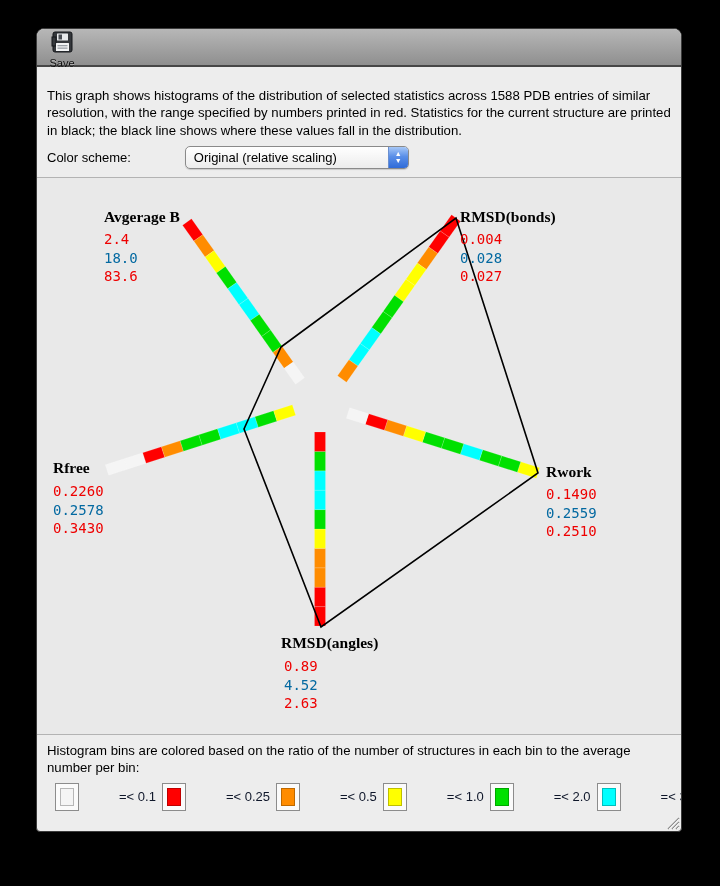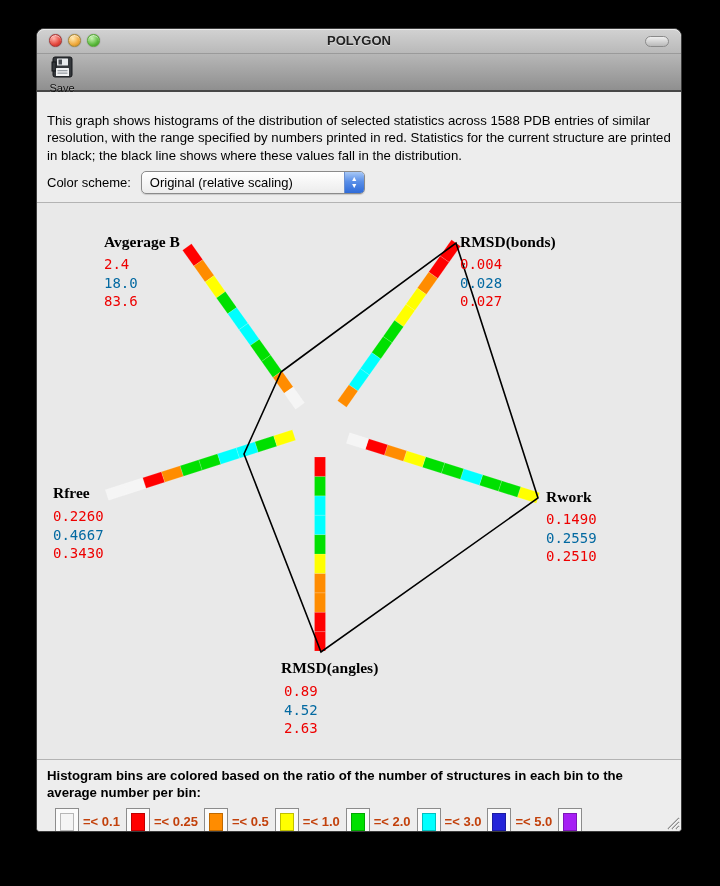--- a/index.html
+++ b/index.html
@@ -23,63 +23,54 @@
   #toolbar-pill{position:absolute;right:12px;top:7px;width:24px;height:11px;border-radius:6px;
     background:linear-gradient(#efefef,#b9b9b9);border:1px solid #8a8a8a;box-sizing:border-box;}
   
   #toolbar{height:38px;flex:0 0 auto;background:linear-gradient(#b7b7b7,#8f8f8f);
     border-bottom:2px solid #474747;display:flex;align-items:flex-start;padding:2px 0 0 8px;box-sizing:border-box;}
   #save-item{display:flex;flex-direction:column;align-items:center;width:34px;cursor:default;}
   #save-item .save-label{font-size:11px;color:#111;margin-top:0px;text-shadow:0 1px 0 rgba(255,255,255,.3);}
   
   #upper-panel{flex:0 0 auto;background:#ededed;padding:20px 10px 6px 10px;}
   #description{font-size:13.2px;line-height:1.32;color:#000;max-width:636px;}
-  #scheme-row{display:flex;align-items:center;margin-top:7px;margin-bottom:2px;}
+  #scheme-row{display:flex;align-items:center;margin-top:7px;margin-bottom:2px;gap:44px;}
   #scheme-label{font-size:13px;margin-right:10px;}
   #scheme-popup{position:relative;width:224px;height:23px;border:1px solid #8a8a8a;border-radius:5px;
     background:linear-gradient(#ffffff,#ececec);box-shadow:0 1px 1px rgba(0,0,0,.15);
     display:flex;align-items:center;box-sizing:border-box;cursor:default;}
   #scheme-popup .popup-text{font-size:13px;padding-left:8px;flex:1;color:#000;white-space:nowrap;overflow:hidden;}
   .popup-cap{width:19px;height:21px;border-radius:0 4px 4px 0;margin-right:0px;
     background:linear-gradient(#a7c8f7,#5a8fe8 45%,#2f6bd8);border-left:1px solid #6a8fd0;
     display:flex;flex-direction:column;align-items:center;justify-content:center;gap:1px;}
   .popup-cap span{color:#fff;font-size:7px;line-height:6px;}
   
   #plot-panel{position:relative;flex:0 0 auto;height:558px;background:#e9e9e9;
     border-top:1px solid #b3b3b3;border-bottom:1px solid #b3b3b3;box-sizing:border-box;}
   #plot-svg{position:absolute;left:0;top:0;}
   .axis-label{position:absolute;font-family:"Liberation Serif",serif;font-weight:bold;font-size:15.5px;color:#000;white-space:nowrap;}
   .axis-values{position:absolute;font-family:"DejaVu Sans Mono",monospace;font-size:14px;line-height:18.5px;white-space:nowrap;}
   .val-red{color:#ee0000;}
   .val-black{color:#0369a1;}
   
-  #footer-panel{flex:0 0 auto;background:#ededed;padding:7px 12px 0 10px;font-weight:bold;}
+  #footer-panel{flex:0 0 auto;background:#ededed;padding:7px 12px 0 10px;}
   #footer-text{font-size:13.2px;line-height:1.3;max-width:634px;color:#000;}
   #legend-row{display:flex;align-items:center;padding:6px 6px 0 8px;}
   .legend-item{display:flex;align-items:center;margin-right:6px;}
   .legend-swatch{width:22px;height:26px;background:#fbfbfb;border:1px solid #8c8c8c;
     display:flex;align-items:center;justify-content:center;margin-right:4px;}
   .legend-color{width:14px;height:18px;border:1px solid rgba(0,0,0,.25);box-sizing:border-box;}
-  .legend-label{font-size:13px;color:#c2410c;white-space:nowrap;}
+  .legend-label{font-size:13px;color:#0f172a;white-space:nowrap;margin-left:36px;}
   #resize-grip{position:absolute;right:1px;bottom:1px;}
 </style>
 </head>
 <body>
 
 <div id="window">
 
-  <div id="titlebar">
-    <div class="lights">
-      <div class="light red"></div>
-      <div class="light yellow"></div>
-      <div class="light green"></div>
-    </div>
-    <div id="window-title">POLYGON</div>
-    <div id="toolbar-pill"></div>
-  </div>
 
   <div id="toolbar">
     <div id="save-item">
       <span>
         <svg width="23" height="22" viewBox="0 0 23 22">
           <rect x="2" y="1" width="19" height="20" rx="2" fill="#35383c" stroke="#15171a"></rect>
           <rect x="1" y="6" width="4" height="9" fill="#35383c" stroke="#15171a"></rect>
           <rect x="6" y="2.5" width="11" height="7" rx="0.5" fill="#e8eaec"></rect>
           <rect x="7.5" y="3.5" width="3.5" height="5" fill="#4a4e54"></rect>
           <rect x="5" y="12" width="13" height="8" rx="0.5" fill="#f2f3f4"></rect>
@@ -190,21 +181,21 @@
         </div>
         <div class="axis-label" style="left: 244px; top: 456px;">RMSD(angles)</div>
         <div class="axis-values" style="left: 247px; top: 479px;">
           <div class="val-red">0.89</div>
           <div class="val-black">4.52</div>
           <div class="val-red">2.63</div>
         </div>
         <div class="axis-label" style="left: 16px; top: 281px;">Rfree</div>
         <div class="axis-values" style="left: 16px; top: 304px;">
           <div class="val-red">0.2260</div>
-          <div class="val-black">0.4667</div>
+          <div class="val-black">0.2578</div>
           <div class="val-red">0.3430</div>
         </div>
       </div>
   </div>
 
   <div id="footer-panel">
     <div id="footer-text">Histogram bins are colored based on the ratio of the number of structures in each bin to the average number per bin:</div>
     <div id="legend-row">
         <div class="legend-item">
           <div class="legend-swatch">

